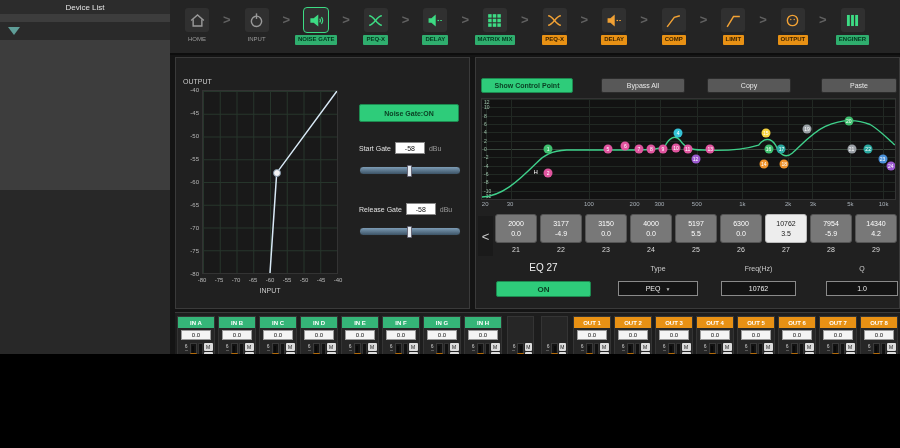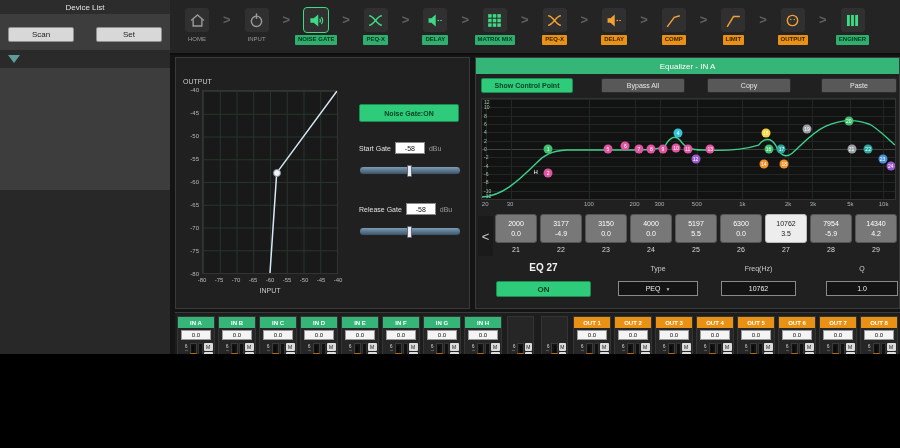--- a/index.html
+++ b/index.html
@@ -71,21 +71,21 @@
 .eq-pt{position:absolute;width:9px;height:9px;border-radius:50%;transform:translate(-50%,-50%);display:flex;align-items:center;justify-content:center;font-size:5px;color:#fff;line-height:1}
 .eq-pt.plain{background:none!important;font-size:6px}
 #eq-xticks{position:absolute;left:5px;top:143px;width:415px;height:8px}
 #eq-xticks span{position:absolute;transform:translateX(-50%);font-size:6px;color:#a8b0b8}
 .band-prev{position:absolute;left:2px;top:158px;width:15px;height:40px;background:#1a1a1a;color:#ccc;font-size:13px;display:flex;align-items:center;justify-content:center;border:none;font-family:inherit}
 #band-list{position:absolute;left:19px;top:156px;width:404px;display:flex;gap:3px}
 .band-wrap{width:42px;display:flex;flex-direction:column;align-items:center;flex:0 0 auto}
 .band-cell{width:42px;height:29px;background:#787878;border-radius:3px;border:1px solid #555;display:flex;flex-direction:column;align-items:center;justify-content:center;color:#fff;font-size:7px;line-height:1.35}
 .band-cell.selected{background:#ededed;color:#1a1a1a;border-color:#bbb}
 .band-num{margin-top:3px;font-size:7px;color:#ddd}
-.eq-title{position:absolute;left:20px;top:204px;width:95px;text-align:center;font-size:10px;font-weight:bold;color:#f0f0f0}
+.eq-title{position:absolute;left:20px;top:204px;width:95px;text-align:center;font-size:10px;font-weight:normal;color:#f0f0f0}
 .green-btn2{position:absolute;background:#2ecc7a;border:1px solid #1d8a50;color:#0a3d22;font-weight:bold;font-size:8px;border-radius:2px;font-family:inherit}
 .eq-on{left:20px;top:223px;width:95px;height:16px}
 .eqc-label{position:absolute;top:207px;font-size:7px;color:#ccc;text-align:center}
 .type-lab{left:142px;width:80px}
 .freq-lab{left:245px;width:75px}
 .q-lab{left:350px;width:72px}
 .eq-select{position:absolute;left:142px;top:223px;width:80px;height:15px;background:#141414;border:1px solid #8a8a8a;color:#eee;font-size:7px;display:flex;align-items:center;justify-content:center;gap:5px}
 .caret{font-size:5px;color:#bbb}
 .eq-field{position:absolute;top:223px;height:15px;background:#141414;border:1px solid #8a8a8a;color:#eee;font-size:7px;display:flex;align-items:center;justify-content:center}
 .freq-field{left:245px;width:75px}
@@ -113,24 +113,20 @@
 .ch-btns{display:flex;flex-direction:column;gap:1px;width:9px}
 .ch-btn{height:8px;background:#dcdcdc;color:#111;font-size:5px;display:flex;align-items:center;justify-content:center;border-radius:1px}
 </style>
 </head>
 <body>
 
 <div class="screen">
 
   <aside class="sidebar">
     <div class="sb-header">Device List</div>
-    <div class="sb-buttons">
-      <button class="sb-btn">Scan</button>
-      <button class="sb-btn">Set</button>
-    </div>
     <div class="sb-tree-row">
       <span class="tree-arrow"></span>
     </div>
     <div class="sb-lower"></div>
   </aside>
 
   <header class="toolbar" id="toolbar">
       <div class="tb-item">
         <span class="tb-icon idle">
           <svg viewBox="0 0 24 24" fill="none" stroke="currentColor" stroke-width="1.8">
@@ -308,23 +304,20 @@
         <span class="val-box">-58</span>
         <span class="unit">dBu</span>
       </div>
       <div class="h-slider">
           <div class="hnd"></div>
         </div>
     </div>
   </section>
 
   <section class="eq-panel">
-    <div class="panel-title">
-      <span>Equalizer - IN A</span>
-    </div>
     <div class="eq-btn-row" id="eq-btn-row">
         <button class="eq-btn green" style="left: 5px; width: 92px;">Show Control Point</button>
         <button class="eq-btn gray" style="left: 125px; width: 84px;">Bypass All</button>
         <button class="eq-btn gray" style="left: 231px; width: 84px;">Copy</button>
         <button class="eq-btn gray" style="left: 345px; width: 76px;">Paste</button>
       </div>
     <div id="eq-graph">
       <div id="eq-grid">
           <div class="eq-hline" style="top: 0%;"></div>
           <span class="eq-ylab" style="top: 3%;">12</span>

